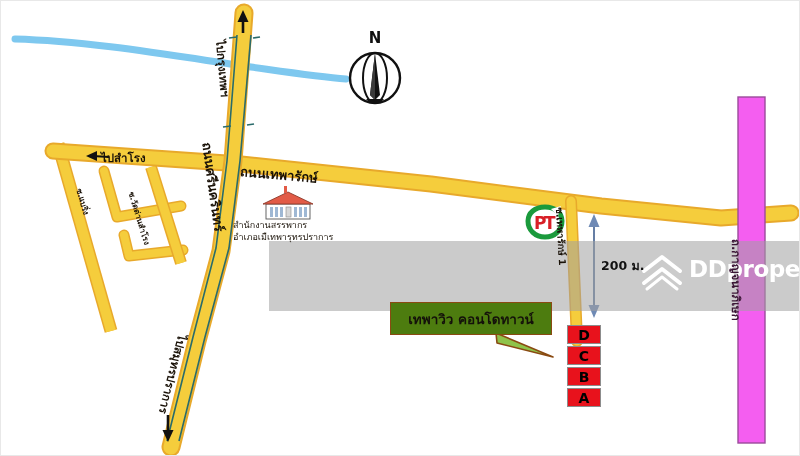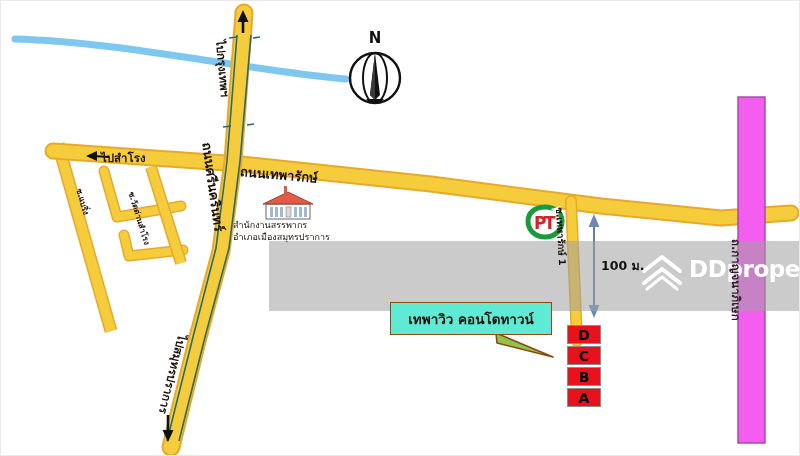--- a/index.html
+++ b/index.html
@@ -89,21 +89,21 @@
     font-family: "DejaVu Sans", "Liberation Sans", sans-serif;
   }
 
   
   #callout {
     position: absolute;
     left: 389px;
     top: 301px;
     width: 162px;
     height: 33px;
-    background: #5eead4;
+    background: #4d7c0f;
     border: 1.6px solid #8a4a12;
     box-sizing: border-box;
     display: flex;
     align-items: center;
     justify-content: center;
   }
   #callout-text {
     font-size: 13.5px;
     font-weight: bold;
     color: #14110a;
@@ -242,36 +242,36 @@
   </div>
 
   <div id="wm-band"></div>
   <svg id="wm-logo" viewBox="0 0 46 44">
     <path d="M 5,20 L 23,6 L 41,20" fill="none" stroke="#ffffff" stroke-width="4" stroke-linejoin="round" stroke-linecap="round"></path>
     <path d="M 5,32 L 23,18 L 41,32" fill="none" stroke="#ffffff" stroke-width="4" stroke-linejoin="round" stroke-linecap="round"></path>
     <path d="M 8,38 L 23,26 L 38,38" fill="none" stroke="#ffffff" stroke-width="3" stroke-linejoin="round" stroke-linecap="round"></path>
   </svg>
   <div id="wm-text">DDproperty</div>
 
-  <div id="dist-label">100 ม.</div>
+  <div id="dist-label">200 ม.</div>
 
   <div id="callout">
     <span id="callout-text">เทพาวิว คอนโดทาวน์</span>
   </div>
 
   <div id="blocks">
     <div class="block">D</div>
     <div class="block">C</div>
     <div class="block">B</div>
     <div class="block">A</div>
   </div>
 
   <div id="poi-caption">
     <div>สำนักงานสรรพากร</div>
-    <div>อำเภอเมืองสมุทรปราการ</div>
+    <div>อำเภอเมืเทพารุทรปราการ</div>
   </div>
 
   <div class="road-label lbl-med" style="left:228px; top:38px; transform:rotate(85deg); transform-origin:left top;">ไปกรุงเทพฯ</div>
 
   <div class="road-label lbl-big" style="left:216px; top:140px; transform:rotate(82deg); transform-origin:left top;">ถนนศรีนครินทร์</div>
 
   <div class="road-label lbl-big" style="left:240px; top:160px; transform:rotate(5deg); transform-origin:left top;">ถนนเทพารักษ์</div>
 
   <div class="road-label lbl-med" style="left:100px; top:148px;">ไปสำโรง</div>
 

